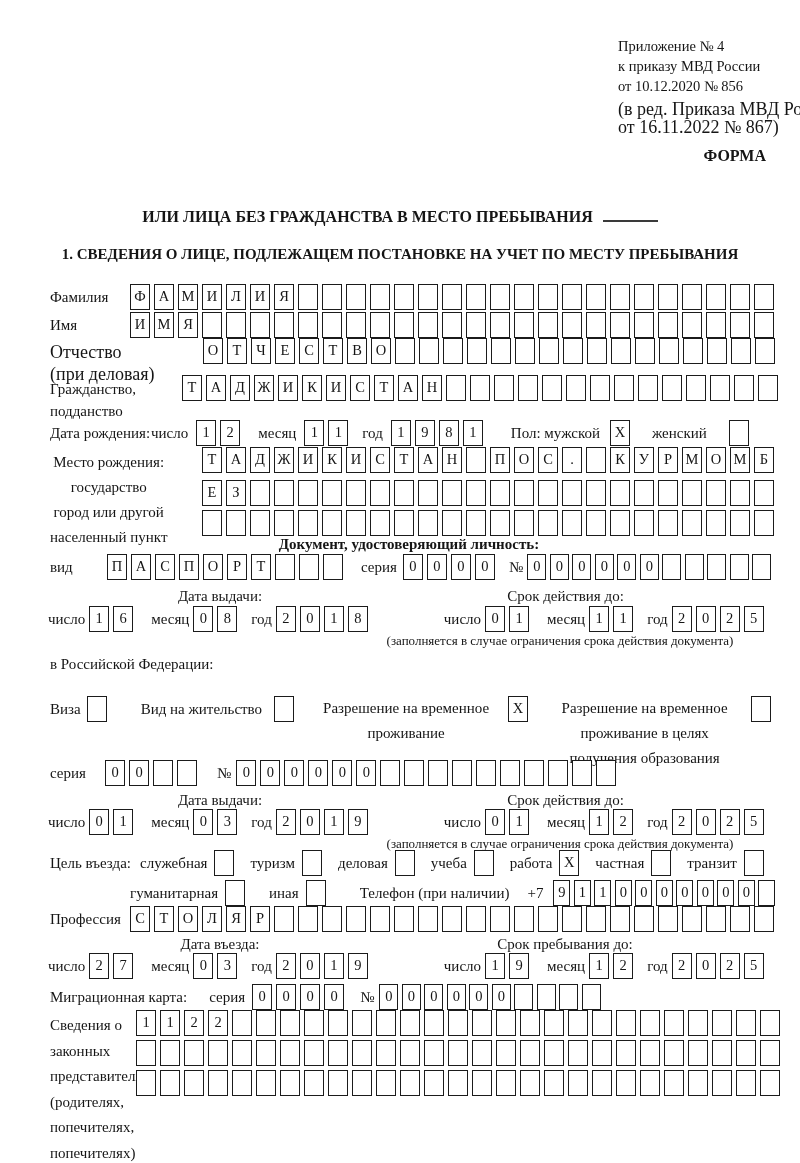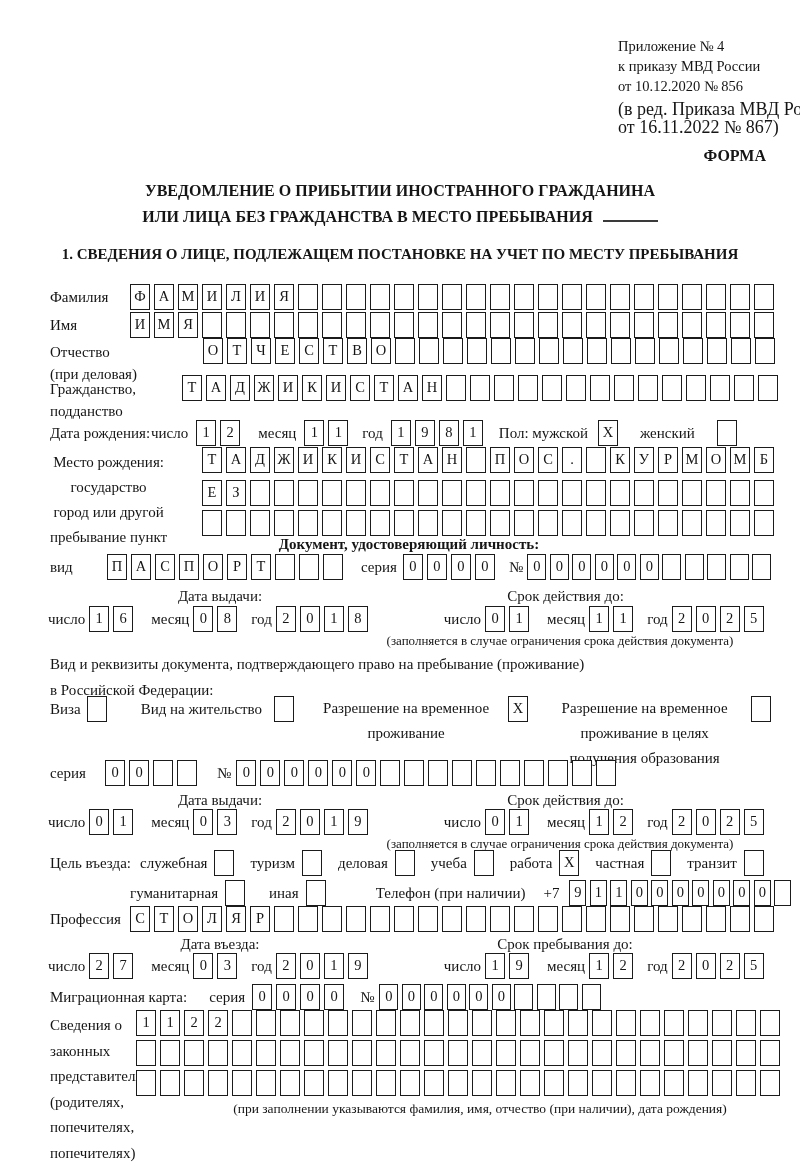--- a/index.html
+++ b/index.html
@@ -32,66 +32,65 @@
     <div>Приложение № 4</div>
     <div>к приказу МВД России</div>
     <div>от 10.12.2020 № 856</div>
     <div class="small" style="margin-top:4px;font-size:18px;line-height:18px;">
       <div>(в ред. Приказа МВД России</div>
       <div>от 16.11.2022 № 867)</div>
     </div>
   </div>
   <div class="abs b" style="left:618px;top:147px;width:148px;text-align:right;font-size:16px;">ФОРМА</div>
 
-  <div class="abs b ctr" style="left:0;top:182px;width:800px;font-size:16px;">УВЕДОМЛЕНИЕ О ПРИБЫТИИ ИНОСТРАННОГО ГРАЖДАНИНА</div>
   <div class="abs b ctr" style="left:0;top:206px;width:800px;font-size:16px;">
     <span>ИЛИ ЛИЦА БЕЗ ГРАЖДАНСТВА В МЕСТО ПРЕБЫВАНИЯ</span><span class="underline-blank"></span>
   </div>
 
   <div class="abs b ctr" style="left:0;top:246px;width:800px;font-size:15px;">1. СВЕДЕНИЯ О ЛИЦЕ, ПОДЛЕЖАЩЕМ ПОСТАНОВКЕ НА УЧЕТ ПО МЕСТУ ПРЕБЫВАНИЯ</div>
 
   <div class="abs" style="left:50px;top:284px;">
     <span class="lbl" style="width:80px;">Фамилия</span><span class="cells"><span class="cell">Ф</span><span class="cell">А</span><span class="cell">М</span><span class="cell">И</span><span class="cell">Л</span><span class="cell">И</span><span class="cell">Я</span><span class="cell"></span><span class="cell"></span><span class="cell"></span><span class="cell"></span><span class="cell"></span><span class="cell"></span><span class="cell"></span><span class="cell"></span><span class="cell"></span><span class="cell"></span><span class="cell"></span><span class="cell"></span><span class="cell"></span><span class="cell"></span><span class="cell"></span><span class="cell"></span><span class="cell"></span><span class="cell"></span><span class="cell"></span><span class="cell"></span></span>
   </div>
 
   <div class="abs" style="left:50px;top:312px;">
     <span class="lbl" style="width:80px;">Имя</span><span class="cells"><span class="cell">И</span><span class="cell">М</span><span class="cell">Я</span><span class="cell"></span><span class="cell"></span><span class="cell"></span><span class="cell"></span><span class="cell"></span><span class="cell"></span><span class="cell"></span><span class="cell"></span><span class="cell"></span><span class="cell"></span><span class="cell"></span><span class="cell"></span><span class="cell"></span><span class="cell"></span><span class="cell"></span><span class="cell"></span><span class="cell"></span><span class="cell"></span><span class="cell"></span><span class="cell"></span><span class="cell"></span><span class="cell"></span><span class="cell"></span><span class="cell"></span></span>
   </div>
 
-  <div class="abs" style="left:50px;top:341px;font-size:15px;line-height:22px;">
+  <div class="abs" style="left:50px;top:341px;font-size:18px;line-height:22px;">
     <div>Отчество</div>
     <div>(при деловая)</div>
   </div>
   <div class="abs cells" style="left:203px;top:338px;"><span class="cell">О</span><span class="cell">Т</span><span class="cell">Ч</span><span class="cell">Е</span><span class="cell">С</span><span class="cell">Т</span><span class="cell">В</span><span class="cell">О</span><span class="cell"></span><span class="cell"></span><span class="cell"></span><span class="cell"></span><span class="cell"></span><span class="cell"></span><span class="cell"></span><span class="cell"></span><span class="cell"></span><span class="cell"></span><span class="cell"></span><span class="cell"></span><span class="cell"></span><span class="cell"></span><span class="cell"></span><span class="cell"></span></div>
 
   <div class="abs" style="left:50px;top:378px;font-size:15px;line-height:22px;">
     <div>Гражданство,</div>
     <div>подданство</div>
   </div>
   <div class="abs cells" style="left:182px;top:375px;"><span class="cell">Т</span><span class="cell">А</span><span class="cell">Д</span><span class="cell">Ж</span><span class="cell">И</span><span class="cell">К</span><span class="cell">И</span><span class="cell">С</span><span class="cell">Т</span><span class="cell">А</span><span class="cell">Н</span><span class="cell"></span><span class="cell"></span><span class="cell"></span><span class="cell"></span><span class="cell"></span><span class="cell"></span><span class="cell"></span><span class="cell"></span><span class="cell"></span><span class="cell"></span><span class="cell"></span><span class="cell"></span><span class="cell"></span><span class="cell"></span></div>
 
   <div class="abs" style="left:50px;top:420px;">
     <span class="lbl" style="width:97px;">Дата рождения:</span>
     <span class="lbl dlab">число</span>
     <span class="cells"><span class="cell">1</span><span class="cell">2</span></span>
     <span class="lbl dlab" style="margin-left:10px;">месяц</span>
     <span class="cells"><span class="cell">1</span><span class="cell">1</span></span>
     <span class="lbl dlab" style="margin-left:6px;">год</span>
     <span class="cells"><span class="cell">1</span><span class="cell">9</span><span class="cell">8</span><span class="cell">1</span></span>
-    <span class="lbl" style="margin-left:8px;margin-right:6px;">Пол: мужской</span>
+    <span class="lbl" style="margin-left:20px;margin-right:6px;">Пол: мужской</span>
     <span class="cells"><span class="cell">X</span></span>
     <span class="lbl" style="margin-left:14px;margin-right:18px;">женский</span>
     <span class="cells"><span class="cell"></span></span>
   </div>
 
   <div class="abs" style="left:50px;top:450px;font-size:15px;line-height:25px;text-align:center;">
     <div>Место рождения:</div>
     <div>государство</div>
     <div>город или другой</div>
-    <div>пребывание пункт</div>
+    <div>населенный пункт</div>
   </div>
   <div class="abs cells" style="left:202px;top:447px;"><span class="cell">Т</span><span class="cell">А</span><span class="cell">Д</span><span class="cell">Ж</span><span class="cell">И</span><span class="cell">К</span><span class="cell">И</span><span class="cell">С</span><span class="cell">Т</span><span class="cell">А</span><span class="cell">Н</span><span class="cell"></span><span class="cell">П</span><span class="cell">О</span><span class="cell">С</span><span class="cell">.</span><span class="cell"></span><span class="cell">К</span><span class="cell">У</span><span class="cell">Р</span><span class="cell">М</span><span class="cell">О</span><span class="cell">М</span><span class="cell">Б</span></div>
   <div class="abs cells" style="left:202px;top:480px;"><span class="cell">Е</span><span class="cell">З</span><span class="cell"></span><span class="cell"></span><span class="cell"></span><span class="cell"></span><span class="cell"></span><span class="cell"></span><span class="cell"></span><span class="cell"></span><span class="cell"></span><span class="cell"></span><span class="cell"></span><span class="cell"></span><span class="cell"></span><span class="cell"></span><span class="cell"></span><span class="cell"></span><span class="cell"></span><span class="cell"></span><span class="cell"></span><span class="cell"></span><span class="cell"></span><span class="cell"></span></div>
   <div class="abs cells" style="left:202px;top:510px;"><span class="cell"></span><span class="cell"></span><span class="cell"></span><span class="cell"></span><span class="cell"></span><span class="cell"></span><span class="cell"></span><span class="cell"></span><span class="cell"></span><span class="cell"></span><span class="cell"></span><span class="cell"></span><span class="cell"></span><span class="cell"></span><span class="cell"></span><span class="cell"></span><span class="cell"></span><span class="cell"></span><span class="cell"></span><span class="cell"></span><span class="cell"></span><span class="cell"></span><span class="cell"></span><span class="cell"></span></div>
 
   <div class="abs b ctr" style="left:9px;top:536px;width:800px;font-size:15px;">Документ, удостоверяющий личность:</div>
 
   <div class="abs" style="left:50px;top:554px;">
     <span class="lbl" style="width:57px;">вид</span><span class="cells"><span class="cell">П</span><span class="cell">А</span><span class="cell">С</span><span class="cell">П</span><span class="cell">О</span><span class="cell">Р</span><span class="cell">Т</span><span class="cell"></span><span class="cell"></span><span class="cell"></span></span>
     <span class="lbl" style="margin-left:10px;margin-right:6px;">серия</span><span class="cells"><span class="cell">0</span><span class="cell">0</span><span class="cell">0</span><span class="cell">0</span></span>
@@ -106,21 +105,20 @@
     <span class="lbl dlab" style="margin-left:10px;">месяц</span><span class="cells"><span class="cell">0</span><span class="cell">8</span></span>
     <span class="lbl dlab" style="margin-left:6px;">год</span><span class="cells"><span class="cell">2</span><span class="cell">0</span><span class="cell">1</span><span class="cell">8</span></span>
     <span class="sp" style="width:64px;"></span>
     <span class="lbl dlab">число</span><span class="cells"><span class="cell">0</span><span class="cell">1</span></span>
     <span class="lbl dlab" style="margin-left:10px;">месяц</span><span class="cells"><span class="cell">1</span><span class="cell">1</span></span>
     <span class="lbl dlab" style="margin-left:6px;">год</span><span class="cells"><span class="cell">2</span><span class="cell">0</span><span class="cell">2</span><span class="cell">5</span></span>
   </div>
   <div class="abs ctr small" style="left:350px;top:632px;width:420px;">(заполняется в случае ограничения срока действия документа)</div>
 
   <div class="abs" style="left:50px;top:651px;font-size:15px;line-height:26px;">
-    <div>Вид и реквизиты документа, подтверждающего право на пребывание (проживание)</div>
     <div>в Российской Федерации:</div>
   </div>
 
   <div class="abs" style="left:50px;top:696px;">
     <span class="lbl" style="margin-right:6px;">Виза</span><span class="cells"><span class="cell"></span></span>
     <span class="lbl" style="margin-left:26px;margin-right:12px;">Вид на жительство</span><span class="cells"><span class="cell"></span></span>
     <span class="mlines" style="width:180px;margin-left:14px;">
       <div>Разрешение на временное</div>
       <div>проживание</div>
     </span>
@@ -159,21 +157,21 @@
     <span class="lbl" style="margin-left:8px;margin-right:7px;">деловая</span><span class="cells"><span class="cell"></span></span>
     <span class="lbl" style="margin-left:8px;margin-right:7px;text-align:right;">учеба</span><span class="cells"><span class="cell"></span></span>
     <span class="lbl" style="margin-left:8px;margin-right:7px;">работа</span><span class="cells"><span class="cell">X</span></span>
     <span class="lbl" style="margin-left:8px;margin-right:7px;">частная</span><span class="cells"><span class="cell"></span></span>
     <span class="lbl" style="margin-left:8px;margin-right:7px;">транзит</span><span class="cells"><span class="cell"></span></span>
   </div>
 
   <div class="abs" style="left:130px;top:880px;">
     <span class="lbl" style="margin-right:7px;">гуманитарная</span><span class="cells"><span class="cell"></span></span>
     <span class="lbl" style="margin-left:16px;margin-right:7px;">иная</span><span class="cells"><span class="cell"></span></span>
-    <span class="lbl" style="margin-left:42px;">Телефон (при наличии)</span>
+    <span class="lbl" style="margin-left:26px;">Телефон (при наличии)</span>
     <span class="lbl" style="margin-left:14px;margin-right:6px;">+7</span>
     <span class="cells tight"><span class="cell">9</span><span class="cell">1</span><span class="cell">1</span><span class="cell">0</span><span class="cell">0</span><span class="cell">0</span><span class="cell">0</span><span class="cell">0</span><span class="cell">0</span><span class="cell">0</span><span class="cell"></span></span>
   </div>
 
   <div class="abs" style="left:50px;top:906px;">
     <span class="lbl" style="width:80px;">Профессия</span><span class="cells"><span class="cell">С</span><span class="cell">Т</span><span class="cell">О</span><span class="cell">Л</span><span class="cell">Я</span><span class="cell">Р</span><span class="cell"></span><span class="cell"></span><span class="cell"></span><span class="cell"></span><span class="cell"></span><span class="cell"></span><span class="cell"></span><span class="cell"></span><span class="cell"></span><span class="cell"></span><span class="cell"></span><span class="cell"></span><span class="cell"></span><span class="cell"></span><span class="cell"></span><span class="cell"></span><span class="cell"></span><span class="cell"></span><span class="cell"></span><span class="cell"></span><span class="cell"></span></span>
   </div>
 
   <div class="abs ctr" style="left:155px;top:936px;width:130px;font-size:15px;">Дата въезда:</div>
   <div class="abs ctr" style="left:465px;top:936px;width:200px;font-size:15px;">Срок пребывания до:</div>
@@ -198,15 +196,14 @@
     <div>Сведения о</div>
     <div>законных</div>
     <div>представителях</div>
     <div>(родителях,</div>
     <div>попечителях,</div>
     <div>попечителях)</div>
   </div>
   <div class="abs cells" style="left:136px;top:1010px;"><span class="cell">1</span><span class="cell">1</span><span class="cell">2</span><span class="cell">2</span><span class="cell"></span><span class="cell"></span><span class="cell"></span><span class="cell"></span><span class="cell"></span><span class="cell"></span><span class="cell"></span><span class="cell"></span><span class="cell"></span><span class="cell"></span><span class="cell"></span><span class="cell"></span><span class="cell"></span><span class="cell"></span><span class="cell"></span><span class="cell"></span><span class="cell"></span><span class="cell"></span><span class="cell"></span><span class="cell"></span><span class="cell"></span><span class="cell"></span><span class="cell"></span></div>
   <div class="abs cells" style="left:136px;top:1040px;"><span class="cell"></span><span class="cell"></span><span class="cell"></span><span class="cell"></span><span class="cell"></span><span class="cell"></span><span class="cell"></span><span class="cell"></span><span class="cell"></span><span class="cell"></span><span class="cell"></span><span class="cell"></span><span class="cell"></span><span class="cell"></span><span class="cell"></span><span class="cell"></span><span class="cell"></span><span class="cell"></span><span class="cell"></span><span class="cell"></span><span class="cell"></span><span class="cell"></span><span class="cell"></span><span class="cell"></span><span class="cell"></span><span class="cell"></span><span class="cell"></span></div>
   <div class="abs cells" style="left:136px;top:1070px;"><span class="cell"></span><span class="cell"></span><span class="cell"></span><span class="cell"></span><span class="cell"></span><span class="cell"></span><span class="cell"></span><span class="cell"></span><span class="cell"></span><span class="cell"></span><span class="cell"></span><span class="cell"></span><span class="cell"></span><span class="cell"></span><span class="cell"></span><span class="cell"></span><span class="cell"></span><span class="cell"></span><span class="cell"></span><span class="cell"></span><span class="cell"></span><span class="cell"></span><span class="cell"></span><span class="cell"></span><span class="cell"></span><span class="cell"></span><span class="cell"></span></div>
-  <div class="abs ctr" style="left:190px;top:1101px;width:580px;font-size:13.5px;">(при заполнении указываются фамилия, имя, отчество (при наличии), дата рождения)</div>
 
 </div>
 
 </body></html>

